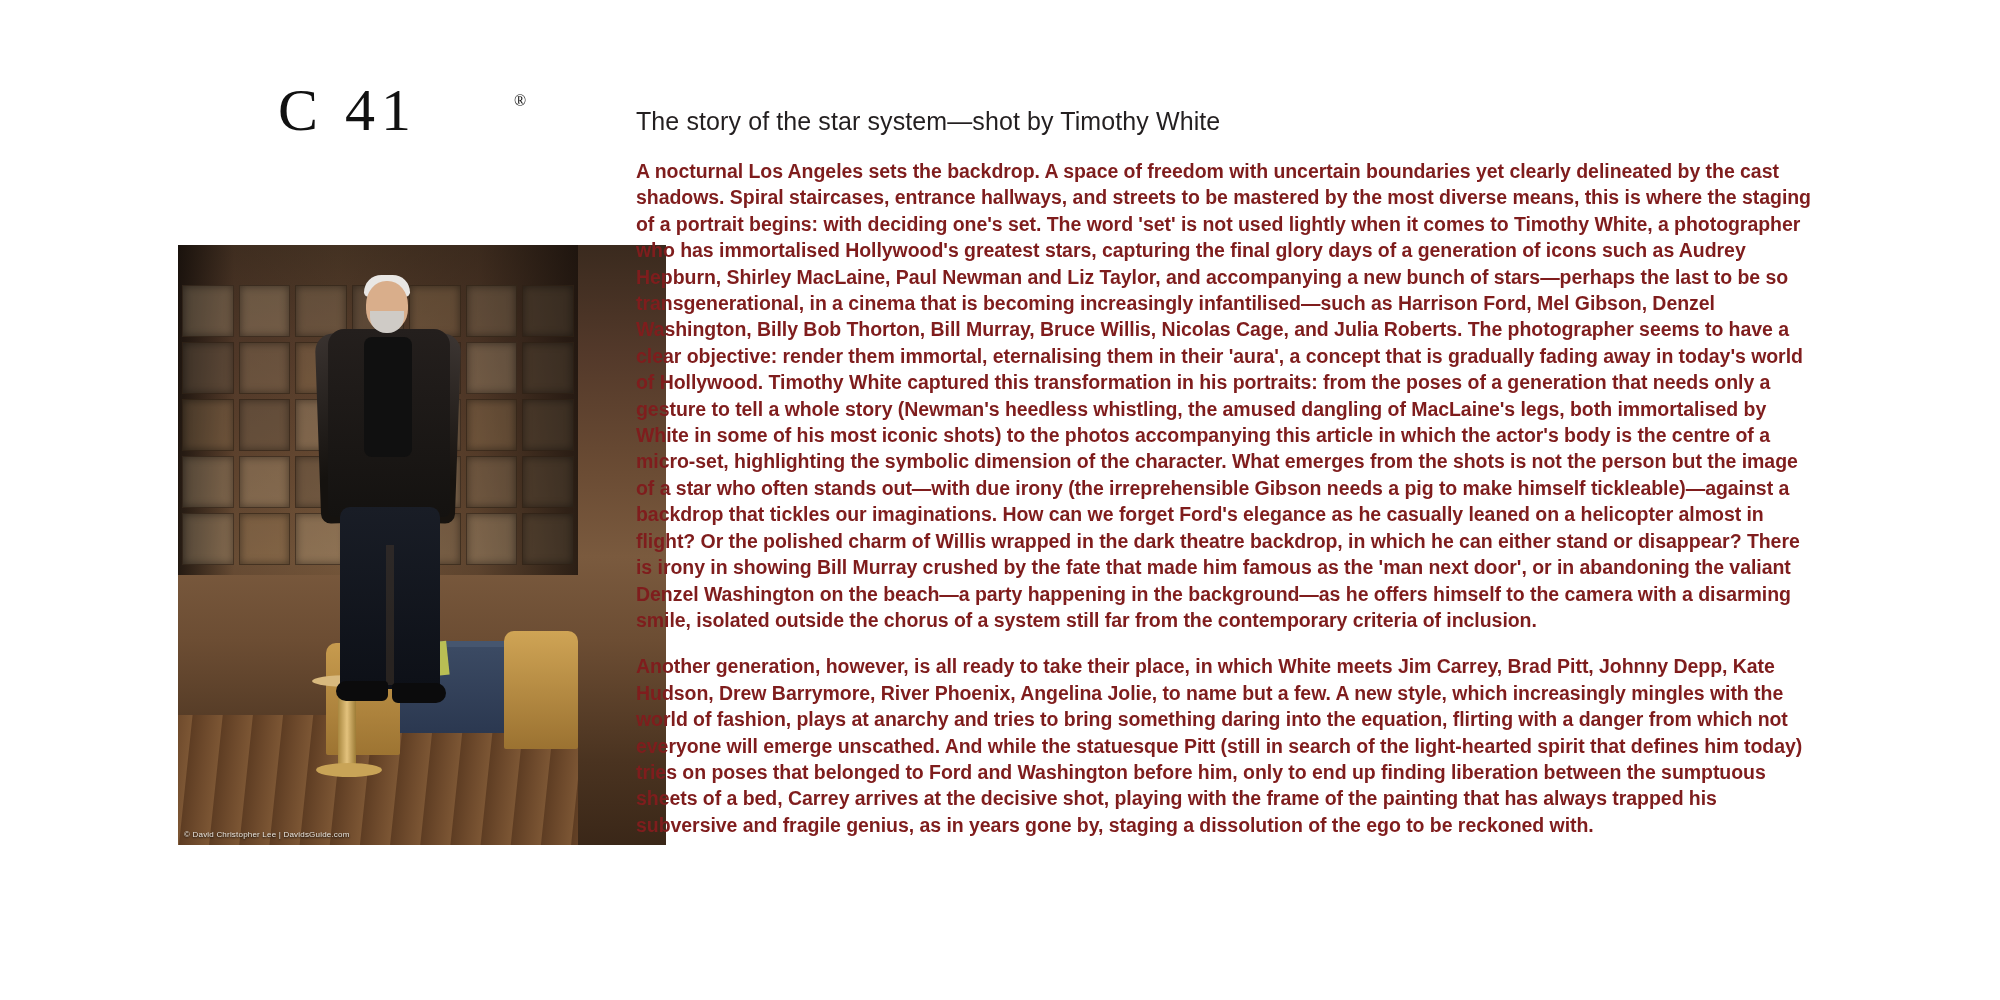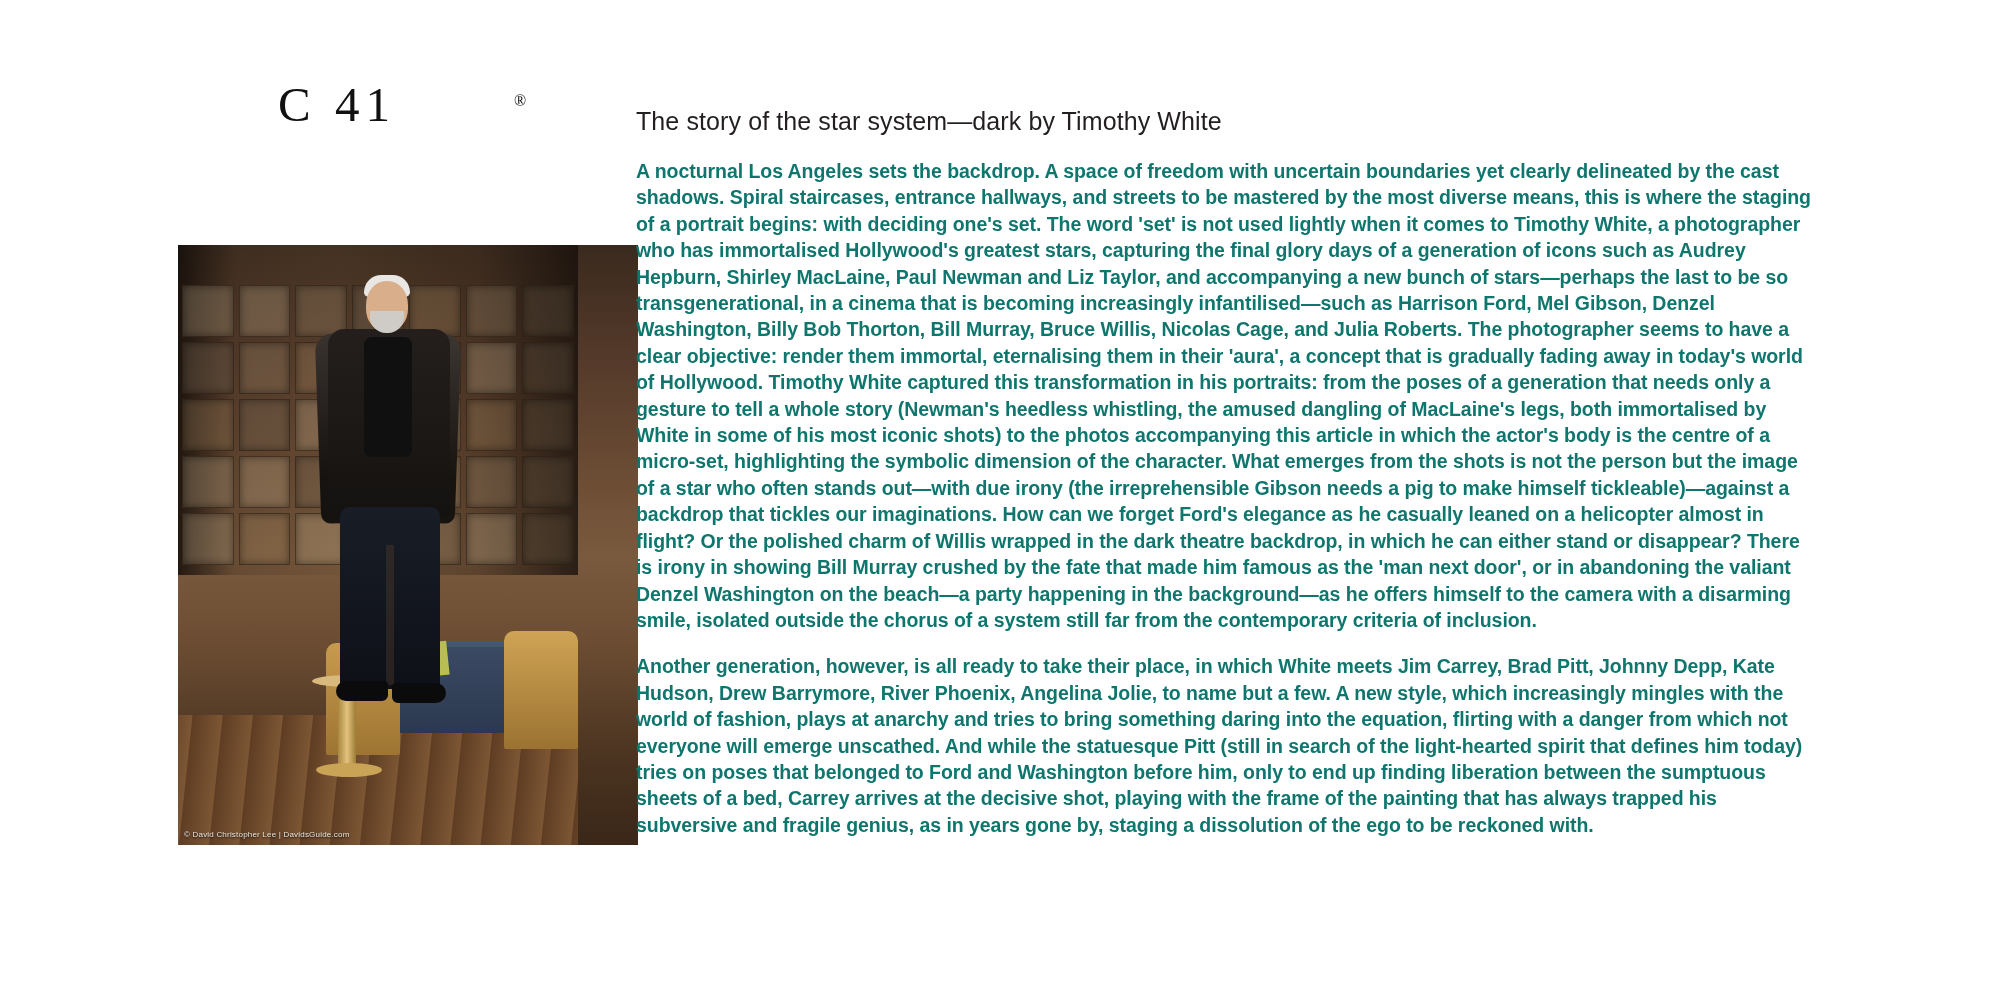--- a/index.html
+++ b/index.html
@@ -31,21 +31,21 @@
   .logo {
     position: relative;
     height: 120px;
     width: 400px;
   }
   .logo-text {
     position: absolute;
     left: 100px;
     top: 0px;
     font-family: "Liberation Serif", serif;
-    font-size: 49px;
+    font-size: 60px;
     letter-spacing: 6px;
     color: #111111;
     line-height: 1;
     white-space: nowrap;
   }
   .logo-reg {
     position: absolute;
     left: 336px;
     top: 12px;
     font-family: "Liberation Serif", serif;
@@ -54,20 +54,21 @@
   }
 
   .photo-frame {
     position: absolute;
     left: 178px;
     top: 245px;
     width: 460px;
     height: 600px;
     overflow: hidden;
     background: #1b1410;
+    padding-left: 28px;
   }
   
   .ph-bg {
     position: absolute;
     inset: 0;
     background:
       linear-gradient(180deg, #3a2a1e 0%, #53392a 18%, #6b4c34 38%, #7a5a3e 52%, #6c4d33 66%, #4a3320 86%, #3a2718 100%);
   }
   .ph-wall {
     position: absolute;
@@ -219,21 +220,21 @@
     font-weight: 400;
     color: #231f20;
     margin: 0 0 22px 0;
     letter-spacing: 0.1px;
     line-height: 1.2;
   }
   .body-par {
     font-size: 19.5px;
     font-weight: 700;
     line-height: 26.4px;
-    color: #0f766e;
+    color: #7f1d1d;
     margin: 0 0 20px 0;
     text-align: left;
     letter-spacing: -0.05px;
   }
   .body-par:last-child { margin-bottom: 8px; }
 </style>
 </head>
 <body>
 
 <div class="page">
@@ -304,18 +305,18 @@
     <div class="fig-beard"></div>
     <div class="fig-legs"></div>
     <div class="fig-gap"></div>
     <div class="fig-shoe-l"></div>
     <div class="fig-shoe-r"></div>
 
     <div class="photo-credit">© David Christopher Lee | DavidsGuide.com</div>
   </div>
 
   <div class="article">
-    <h1 class="headline">The story of the star system—dark by Timothy White</h1>
+    <h1 class="headline">The story of the star system—shot by Timothy White</h1>
     <p class="body-par">A nocturnal Los Angeles sets the backdrop. A space of freedom with uncertain boundaries yet clearly delineated by the cast shadows. Spiral staircases, entrance hallways, and streets to be mastered by the most diverse means, this is where the staging of a portrait begins: with deciding one's set. The word 'set' is not used lightly when it comes to Timothy White, a photographer who has immortalised Hollywood's greatest stars, capturing the final glory days of a generation of icons such as Audrey Hepburn, Shirley MacLaine, Paul Newman and Liz Taylor, and accompanying a new bunch of stars—perhaps the last to be so transgenerational, in a cinema that is becoming increasingly infantilised—such as Harrison Ford, Mel Gibson, Denzel Washington, Billy Bob Thorton, Bill Murray, Bruce Willis, Nicolas Cage, and Julia Roberts. The photographer seems to have a clear objective: render them immortal, eternalising them in their 'aura', a concept that is gradually fading away in today's world of Hollywood. Timothy White captured this transformation in his portraits: from the poses of a generation that needs only a gesture to tell a whole story (Newman's heedless whistling, the amused dangling of MacLaine's legs, both immortalised by White in some of his most iconic shots) to the photos accompanying this article in which the actor's body is the centre of a micro-set, highlighting the symbolic dimension of the character. What emerges from the shots is not the person but the image of a star who often stands out—with due irony (the irreprehensible Gibson needs a pig to make himself tickleable)—against a backdrop that tickles our imaginations. How can we forget Ford's elegance as he casually leaned on a helicopter almost in flight? Or the polished charm of Willis wrapped in the dark theatre backdrop, in which he can either stand or disappear? There is irony in showing Bill Murray crushed by the fate that made him famous as the 'man next door', or in abandoning the valiant Denzel Washington on the beach—a party happening in the background—as he offers himself to the camera with a disarming smile, isolated outside the chorus of a system still far from the contemporary criteria of inclusion.</p>
     <p class="body-par">Another generation, however, is all ready to take their place, in which White meets Jim Carrey, Brad Pitt, Johnny Depp, Kate Hudson, Drew Barrymore, River Phoenix, Angelina Jolie, to name but a few. A new style, which increasingly mingles with the world of fashion, plays at anarchy and tries to bring something daring into the equation, flirting with a danger from which not everyone will emerge unscathed. And while the statuesque Pitt (still in search of the light-hearted spirit that defines him today) tries on poses that belonged to Ford and Washington before him, only to end up finding liberation between the sumptuous sheets of a bed, Carrey arrives at the decisive shot, playing with the frame of the painting that has always trapped his subversive and fragile genius, as in years gone by, staging a dissolution of the ego to be reckoned with.</p>
   </div>
 
 </div>
 
 </body></html>

